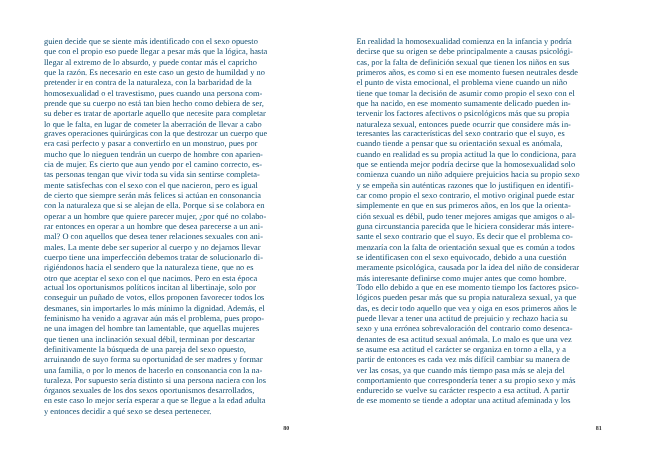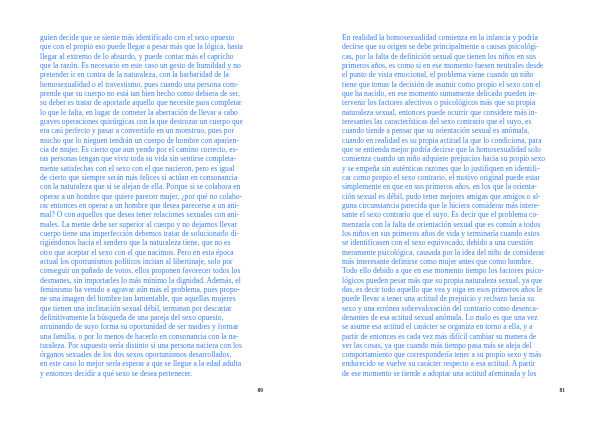--- a/index.html
+++ b/index.html
@@ -19,27 +19,27 @@
     inset: 0;
     background: #ffffff;
   }
   .page {
     position: absolute;
     top: 0;
     width: 230px;
     height: 424px;
   }
   .page-left  { left: 40px; }
-  .page-right { left: 342px; font-family: Liberation Serif, serif; }
+  .page-right { left: 324px; font-family: Liberation Serif, serif; }
   .text-block {
     position: absolute;
     top: 33px;
     left: 0;
     width: 230px;
-    color: #3b82f6;
+    color: #0c4a6e;
   }
   .line {
     font-size: 7.6px;
     line-height: 9.34px;
     height: 9.34px;
     white-space: nowrap;
     letter-spacing: 0.02px;
     text-align: left;
   }
   .page-number {
@@ -119,21 +119,20 @@
         <div class="line">cuando en realidad es su propia actitud la que lo condiciona, para</div>
         <div class="line">que se entienda mejor podría decirse que la homosexualidad solo</div>
         <div class="line">comienza cuando un niño adquiere prejuicios hacia su propio sexo</div>
         <div class="line">y se empeña sin auténticas razones que lo justifiquen en identifi-</div>
         <div class="line">car como propio el sexo contrario, el motivo original puede estar</div>
         <div class="line">simplemente en que en sus primeros años, en los que la orienta-</div>
         <div class="line">ción sexual es débil, pudo tener mejores amigas que amigos o al-</div>
         <div class="line">guna circunstancia parecida que le hiciera considerar más intere-</div>
         <div class="line">sante el sexo contrario que el suyo. Es decir que el problema co-</div>
         <div class="line">menzaría con la falta de orientación sexual que es común a todos</div>
-        <div class="line">los niños en sus primeros años de vida y terminaría cuando estos</div>
         <div class="line">se identificasen con el sexo equivocado, debido a una cuestión</div>
         <div class="line">meramente psicológica, causada por la idea del niño de considerar</div>
         <div class="line">más interesante definirse como mujer antes que como hombre.</div>
         <div class="line">Todo ello debido a que en ese momento tiempo los factores psico-</div>
         <div class="line">lógicos pueden pesar más que su propia naturaleza sexual, ya que</div>
         <div class="line">das, es decir todo aquello que vea y oiga en esos primeros años le</div>
         <div class="line">puede llevar a tener una actitud de prejuicio y rechazo hacia su</div>
         <div class="line">sexo y una errónea sobrevaloración del contrario como desenca-</div>
         <div class="line">denantes de esa actitud sexual anómala. Lo malo es que una vez</div>
         <div class="line">se asume esa actitud el carácter se organiza en torno a ella, y a</div>

